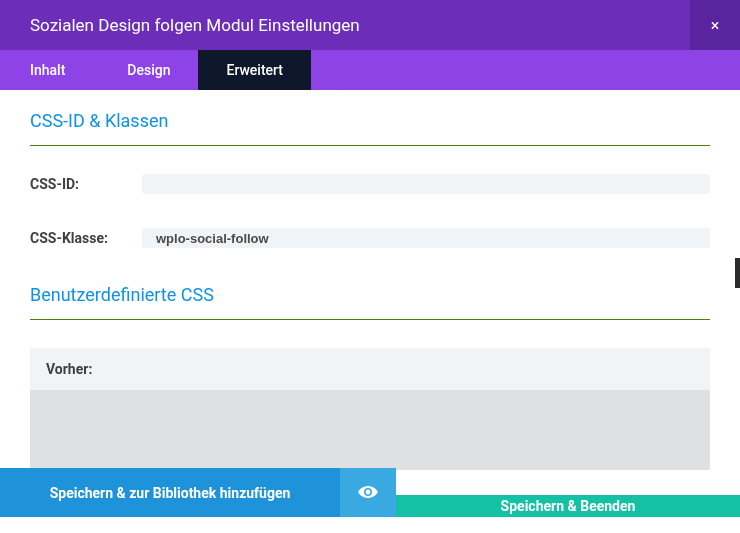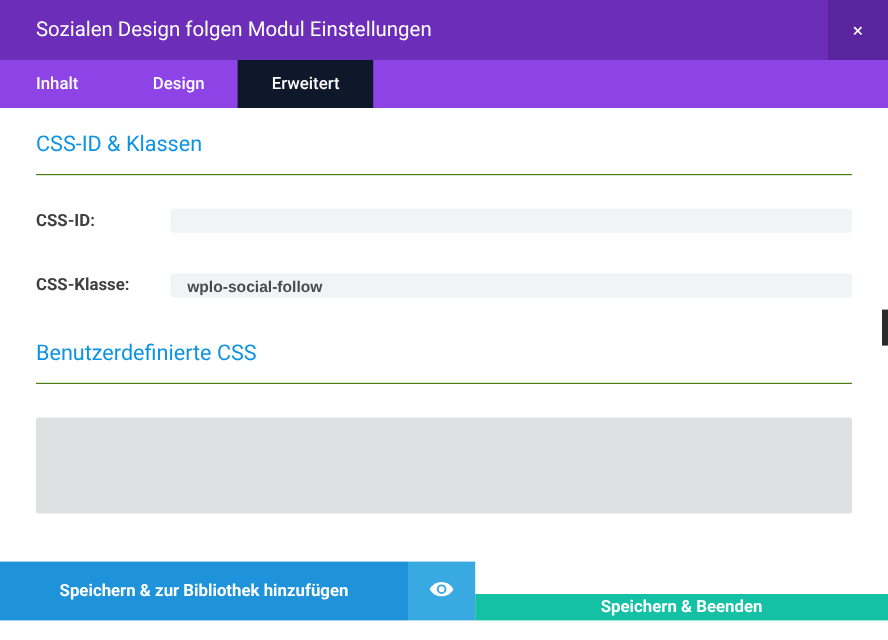--- a/index.html
+++ b/index.html
@@ -174,20 +174,21 @@
   </div>
 
   <div class="field-row">
     <div class="field-label">CSS-Klasse:</div>
     <input type="text" class="field-input" value="wplo-social-follow" style="">
   </div>
 
   <div class="section-title second">Benutzerdefinierte CSS</div>
 
   <div class="custom-css-box">
+    <div class="custom-css-header">Vorher:</div>
     <div class="custom-css-body"></div>
   </div>
 </div>
 
 <div class="scrollbar-indicator"></div>
 
 <div class="footer">
   <div class="footer-btn library">Speichern &amp; zur Bibliothek hinzufügen</div>
   <div class="footer-btn preview">
     <span class="eye-icon">

